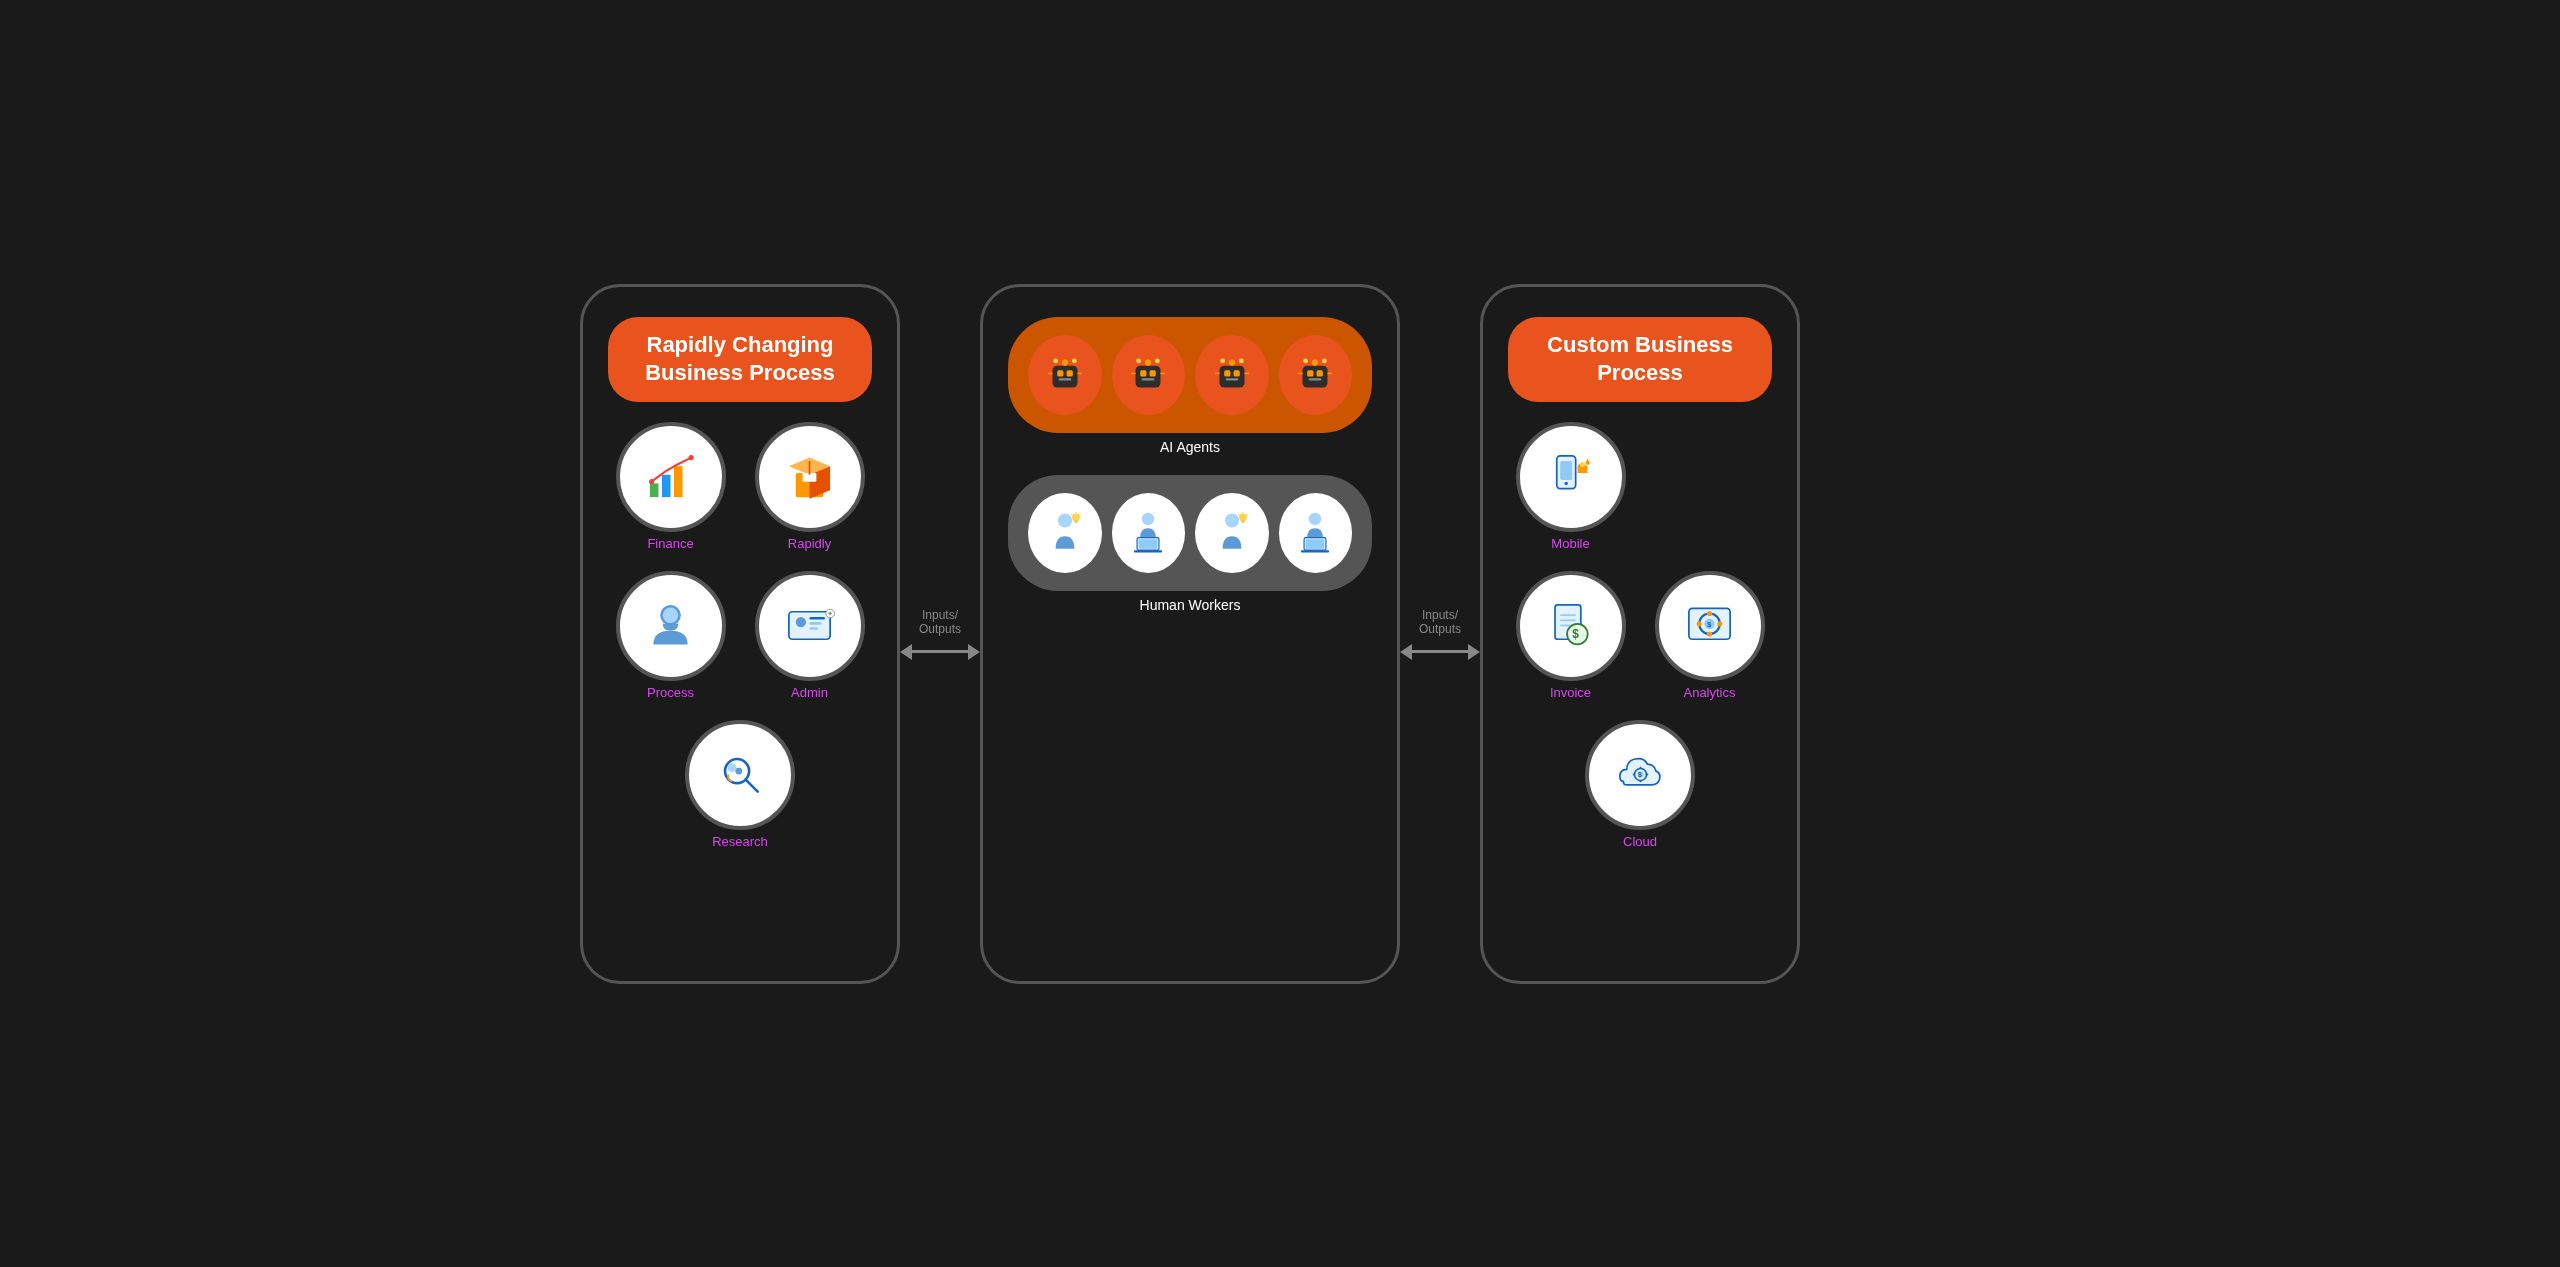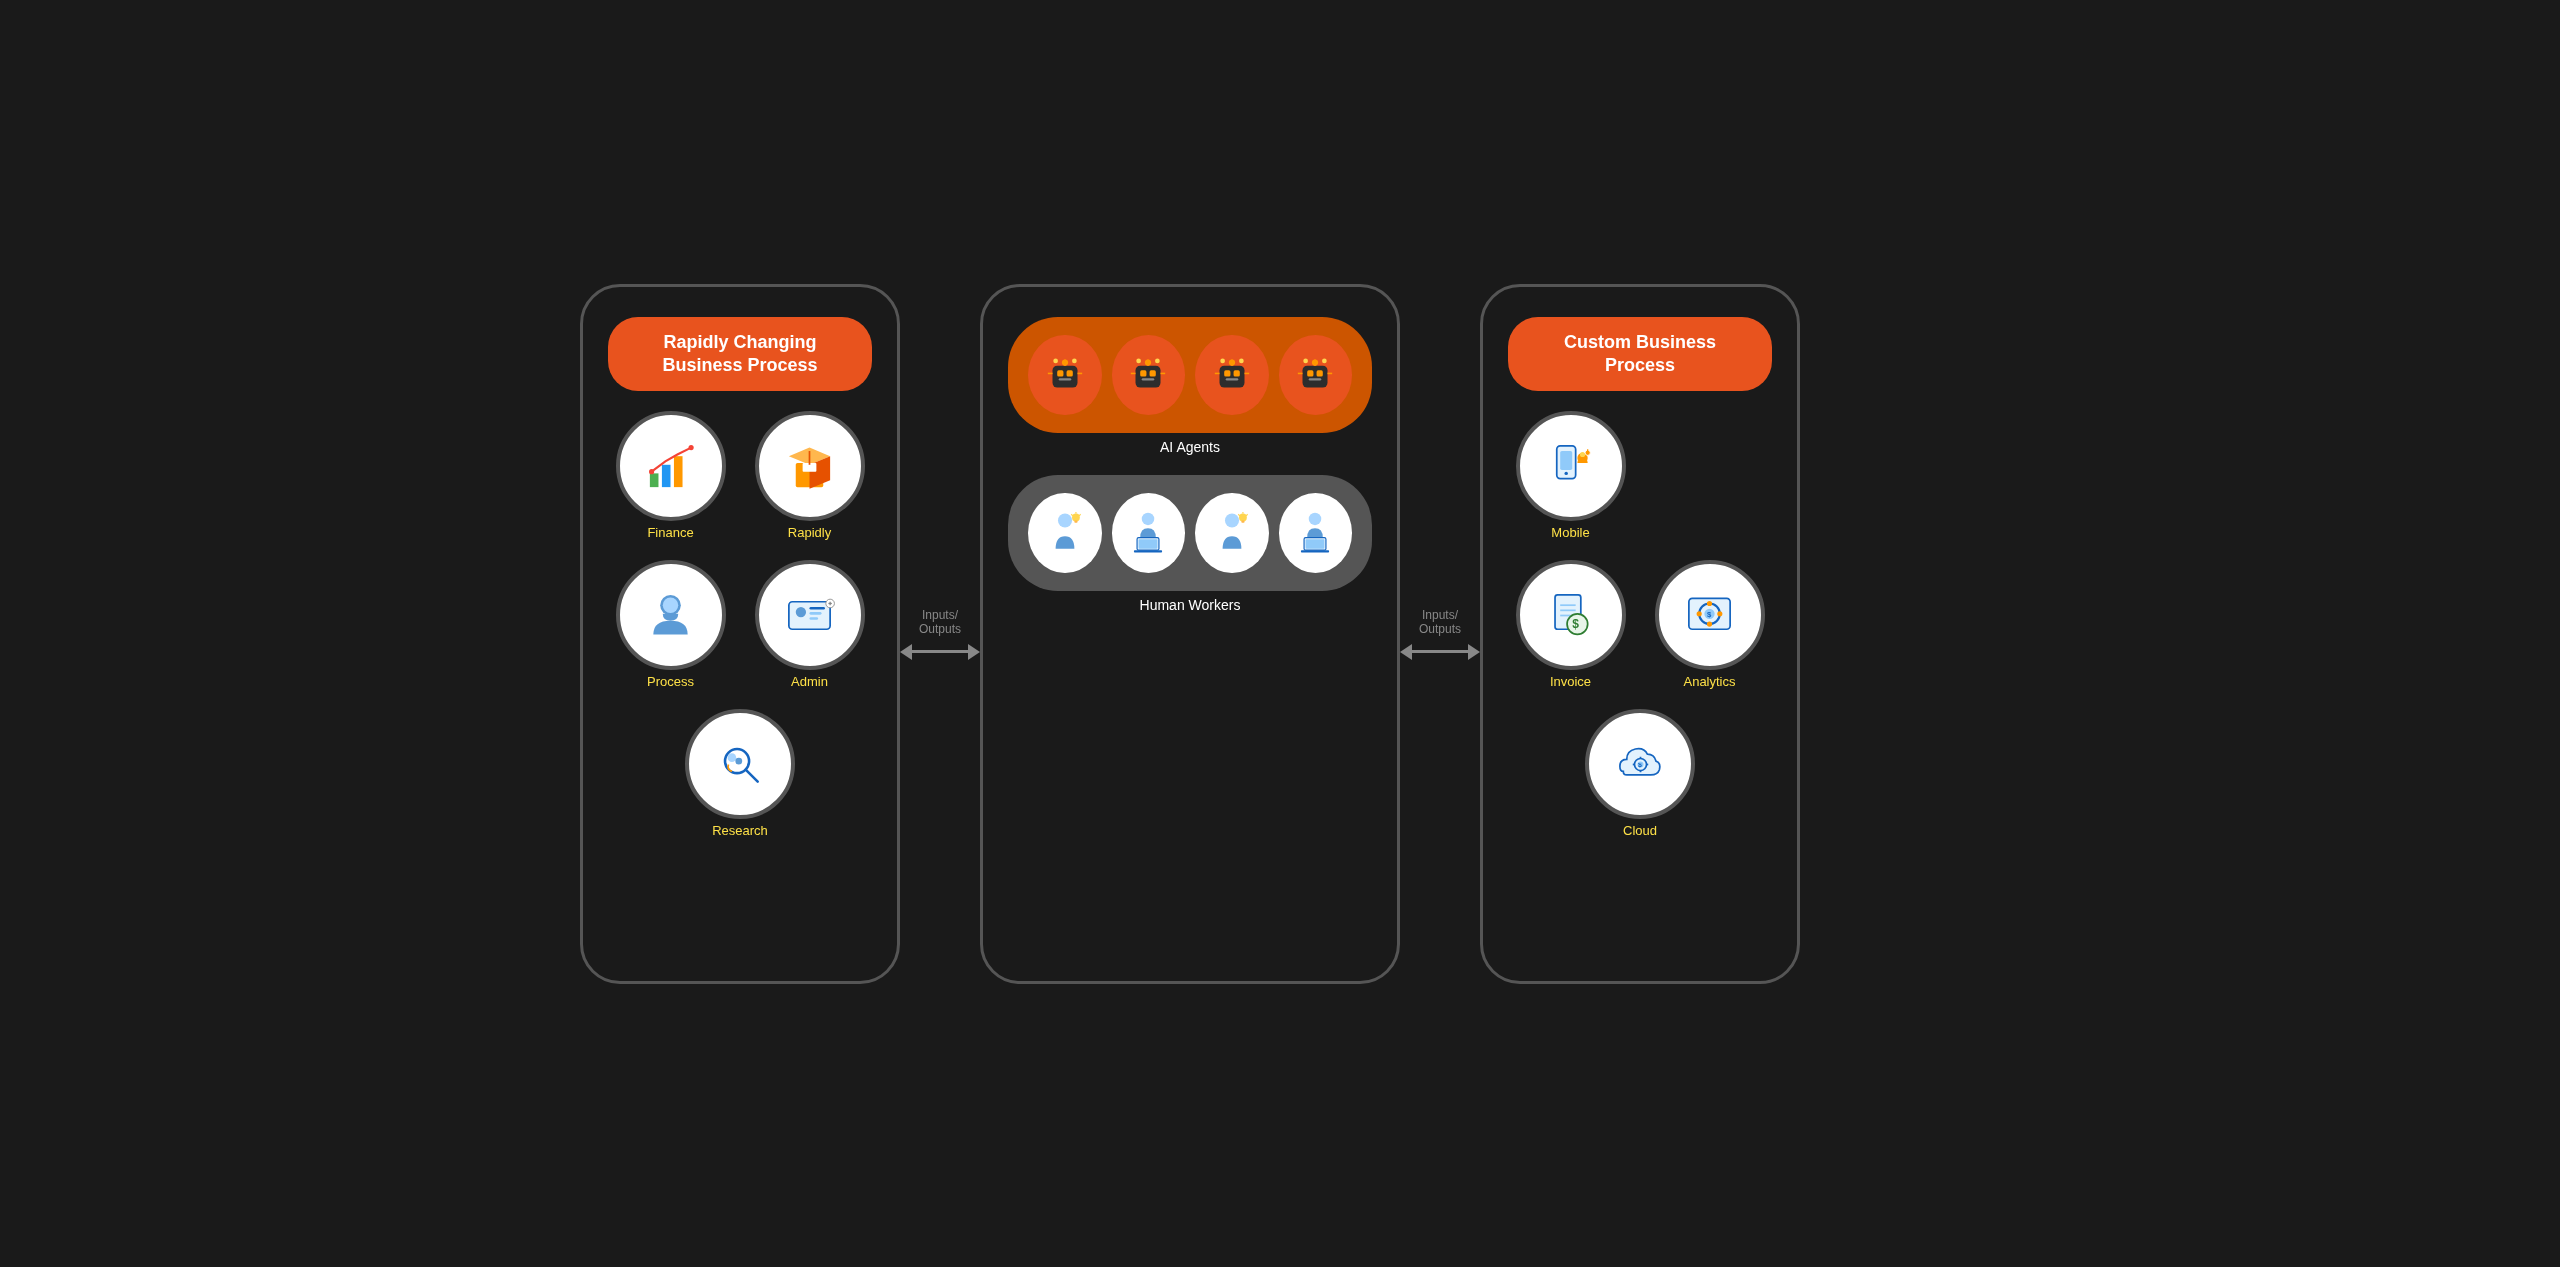--- a/index.html
+++ b/index.html
@@ -36,21 +36,21 @@
     .panel-center {
       width: 420px;
       min-height: 700px;
     }
     .panel-title {
       background: #e8531e;
       color: white;
       border-radius: 30px;
       padding: 14px 24px;
       text-align: center;
-      font-size: 18px;
+      font-size: 22px;
       font-weight: bold;
       line-height: 1.3;
       width: 100%;
     }
     .icon-grid-2 {
       display: grid;
       grid-template-columns: 1fr 1fr;
       gap: 14px;
       width: 100%;
       justify-items: center;
@@ -69,21 +69,21 @@
       display: flex;
       align-items: center;
       justify-content: center;
       font-size: 42px;
     }
     .icon-circle.white-bg {
       background: white;
     }
     .icon-label {
       font-size: 13px;
-      color: #fde047;
+      color: #d946ef;
       text-align: center;
       margin-top: 4px;
     }
     .icon-wrapper {
       display: flex;
       flex-direction: column;
       align-items: center;
     }
     .arrow-connector {
       display: flex;

